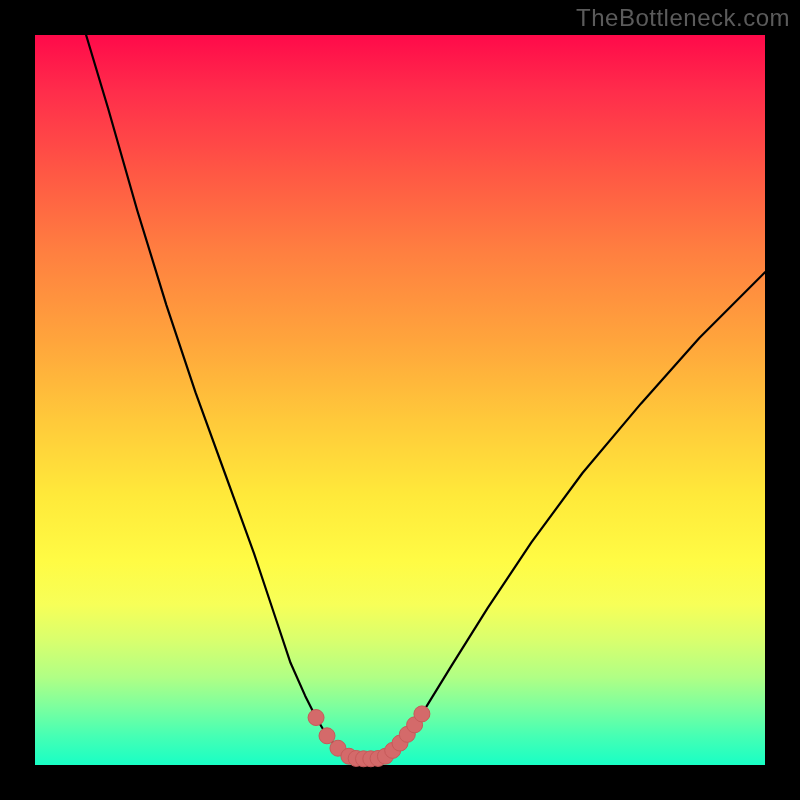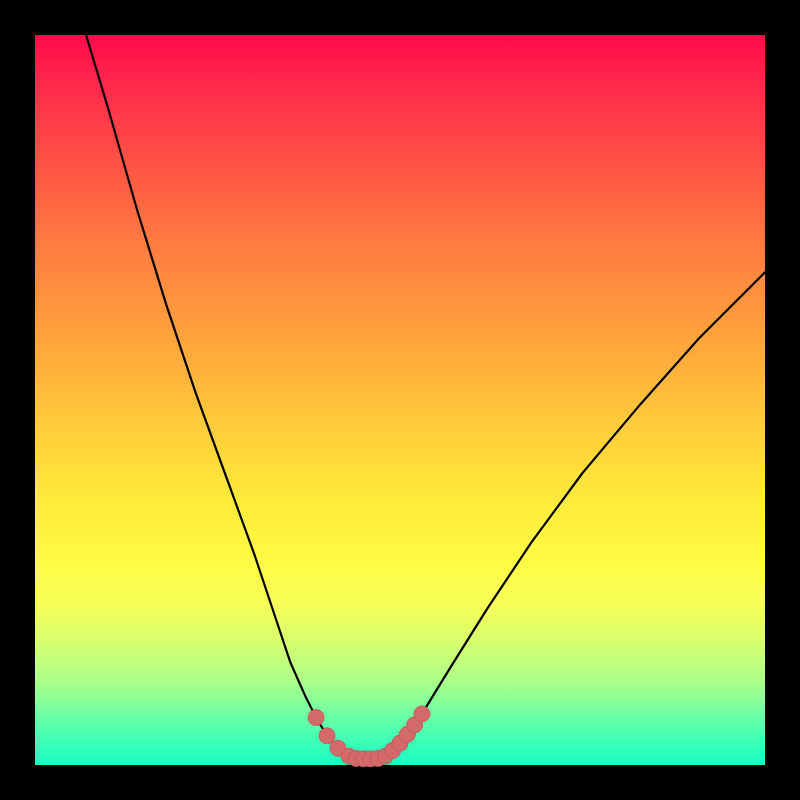--- a/index.html
+++ b/index.html
@@ -53,20 +53,21 @@
     width: 730px;
     height: 730px;
     overflow: visible;
   }
 </style>
 </head>
 <body>
 
 <div class="frame">
 
+  <div class="watermark">TheBottleneck.com</div>
 
   <div class="plot-area">
     <svg class="curves" id="curve-svg" viewBox="0 0 730 730" preserveAspectRatio="none">
         <path d="M 51.10 0.00 L 73.00 73.00 L 102.20 175.20 L 131.40 270.10 L 160.60 357.70 L 189.80 438.00 L 219.00 518.30 L 240.90 584.00 L 255.50 627.80 L 270.10 660.65 L 281.05 682.55 L 292.00 700.80 L 302.95 713.21 L 313.90 721.24 L 313.90 721.24 L 321.20 723.43 L 328.50 723.79 L 335.80 723.79 L 343.10 723.43 L 350.40 721.24 L 350.40 721.24 L 365.00 708.10 L 386.90 678.90 L 416.10 631.45 L 452.60 573.05 L 496.40 507.35 L 547.50 438.00 L 605.90 368.65 L 664.30 302.95 L 730.00 237.25 " fill="none" stroke="#000000" stroke-width="2.2" stroke-linejoin="round" stroke-linecap="round"></path>
         <circle cx="281.05" cy="682.55" r="8" fill="#d46a6a" stroke="#c65a5a" stroke-width="1"></circle>
         <circle cx="292.00" cy="700.80" r="8" fill="#d46a6a" stroke="#c65a5a" stroke-width="1"></circle>
         <circle cx="302.95" cy="713.21" r="8" fill="#d46a6a" stroke="#c65a5a" stroke-width="1"></circle>
         <circle cx="313.90" cy="721.24" r="8" fill="#d46a6a" stroke="#c65a5a" stroke-width="1"></circle>
         <circle cx="321.20" cy="723.43" r="8" fill="#d46a6a" stroke="#c65a5a" stroke-width="1"></circle>
         <circle cx="328.50" cy="723.79" r="8" fill="#d46a6a" stroke="#c65a5a" stroke-width="1"></circle>

